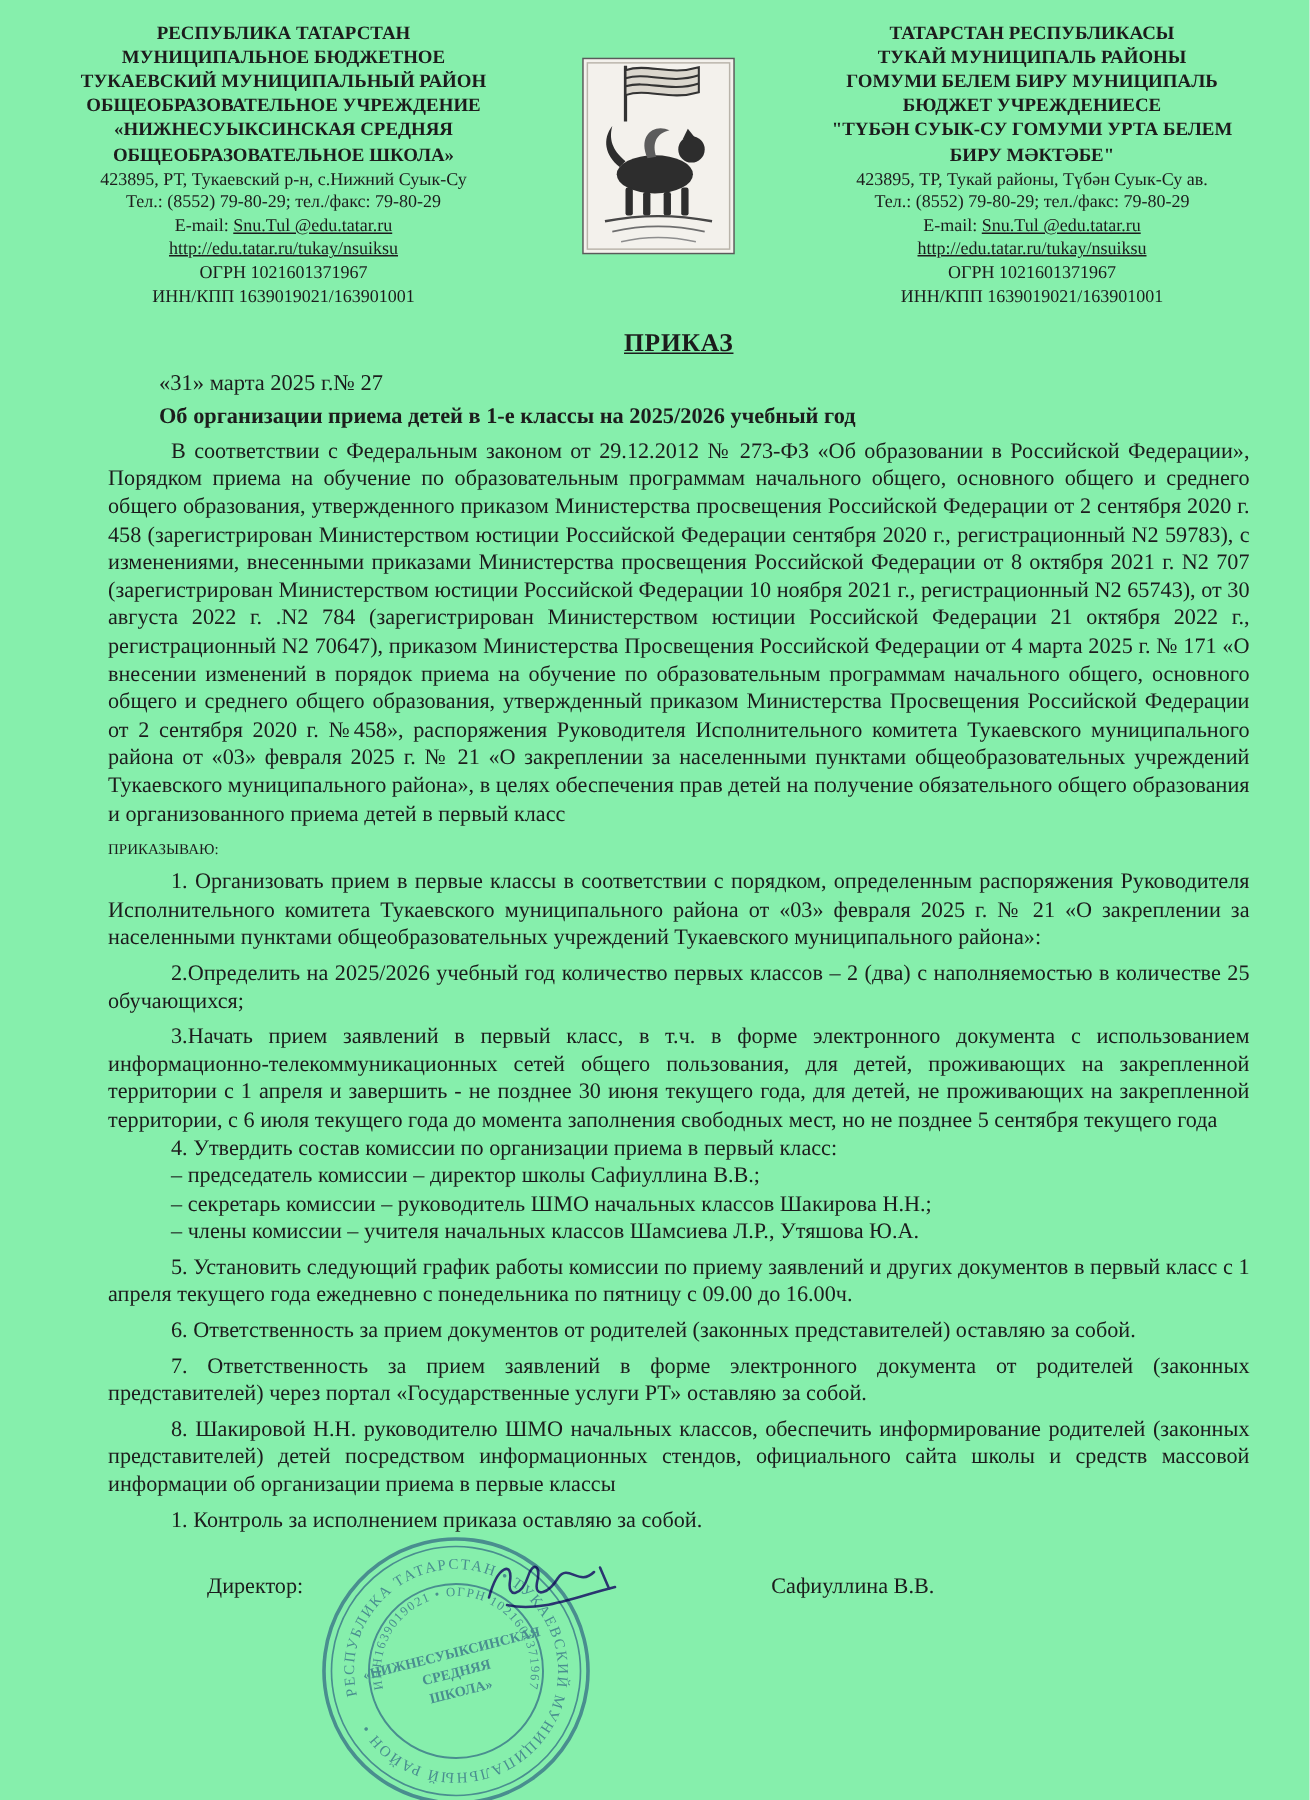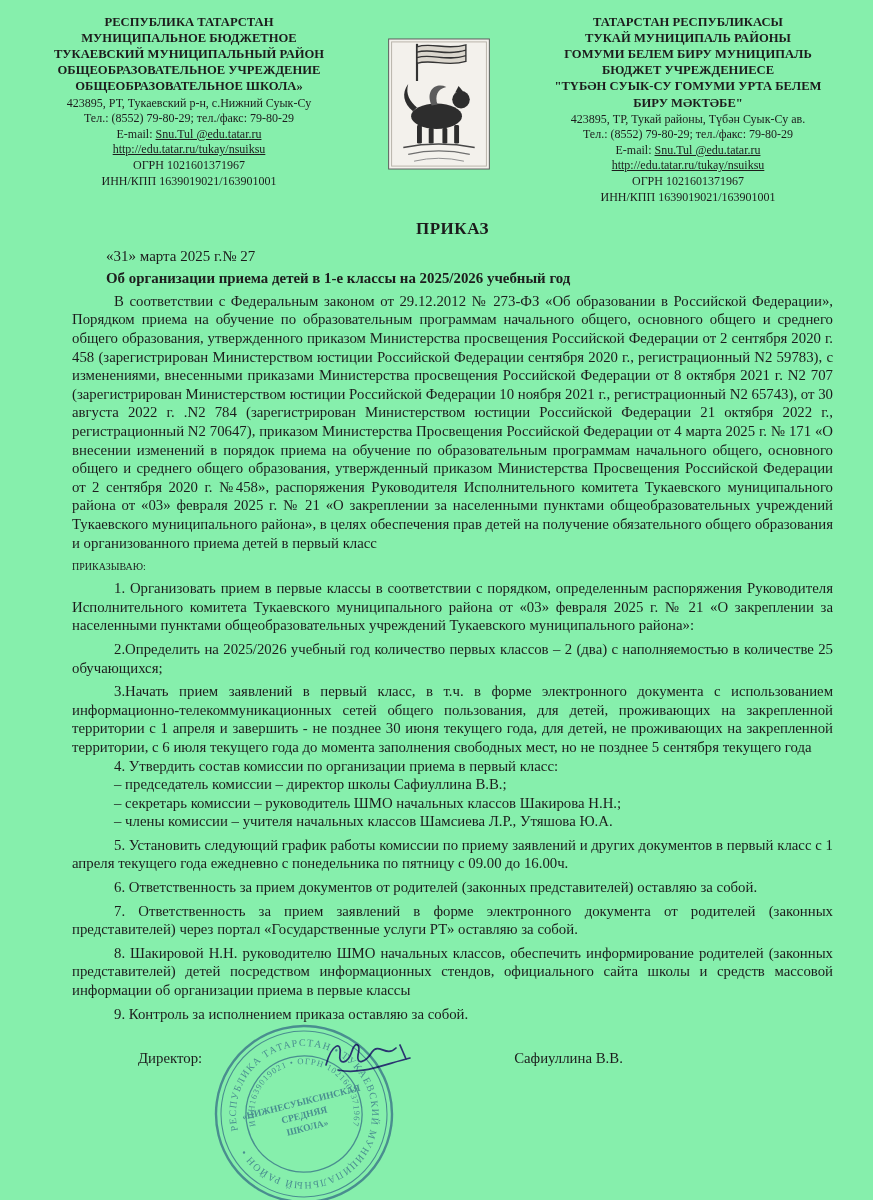--- a/index.html
+++ b/index.html
@@ -15,21 +15,21 @@
   
   .letterhead{display:flex;justify-content:space-between;padding:14px 26px 0 30px;}
   .lh-col{width:318px;text-align:center;}
   .org div{font-weight:bold;font-size:12.6px;line-height:1.28;}
   .contact{font-size:12px;line-height:1.3;margin-top:1px;}
   .u{text-decoration:underline;}
   .emblem-box{width:118px;display:flex;justify-content:center;align-items:flex-start;padding-top:24px;}
   .emblem-box svg{width:104px;height:132px;}
   
   .content{padding:0 40px 0 72px;}
-  .order-title{font-size:17px;font-weight:bold;text-align:center;margin:14px 0 0 0;letter-spacing:.5px;}
+  .order-title{font-size:17px;font-weight:bold;text-align:center;margin:14px 0 0 0;letter-spacing:.5px;text-decoration:underline;}
   .date-row{display:flex;padding-left:34px;padding-right:118px;margin:9px 0 2px 0;font-size:15px;}
   .subject{font-weight:bold;margin:4px 0 4px 0;padding-left:34px;font-size:14.9px;line-height:1.25;}
   .content p.tx{margin:0;text-align:justify;font-size:14.8px;line-height:18.6px;}
   .indent{text-indent:42px;}
   .resolve{text-align:left;font-weight:normal;font-size:10px;margin:9px 0 7px 0;}
   .gap{margin-top:5px !important;}
   
   .sig-row{display:flex;align-items:center;margin-top:12px;font-size:14.8px;}
   .sig-role{margin-left:66px;}
   .sig-scribble{margin-left:118px;}
@@ -49,20 +49,21 @@
 <div class="page">
 
   <header class="letterhead">
 
     <div class="lh-col">
       <div class="org">
         <div>РЕСПУБЛИКА ТАТАРСТАН</div>
         <div>МУНИЦИПАЛЬНОЕ БЮДЖЕТНОЕ</div>
         <div>ТУКАЕВСКИЙ МУНИЦИПАЛЬНЫЙ РАЙОН</div>
         <div>ОБЩЕОБРАЗОВАТЕЛЬНОЕ УЧРЕЖДЕНИЕ</div>
+        <div>«НИЖНЕСУЫКСИНСКАЯ СРЕДНЯЯ</div>
         <div>ОБЩЕОБРАЗОВАТЕЛЬНОЕ ШКОЛА»</div>
       </div>
       <div class="contact">
         <div>423895, РТ, Тукаевский р-н, с.Нижний Суык-Су</div>
         <div>Тел.: (8552) 79-80-29; тел./факс: 79-80-29</div>
         <div><span>E-mail: </span><span class="u">Snu.Tul @edu.tatar.ru</span></div>
         <div class="u">http://edu.tatar.ru/tukay/nsuiksu</div>
         <div>ОГРН 1021601371967</div>
         <div>ИНН/КПП 1639019021/163901001</div>
       </div>
@@ -137,21 +138,21 @@
     <p class="tx indent gap">2.Определить на 2025/2026 учебный год количество первых классов – 2 (два) с наполняемостью в количестве 25 обучающихся;</p>
     <p class="tx indent gap">3.Начать прием заявлений в первый класс, в т.ч. в форме электронного документа с использованием информационно-телекоммуникационных сетей общего пользования, для детей, проживающих на закрепленной территории с 1 апреля и завершить - не позднее 30 июня текущего года, для детей, не проживающих на закрепленной территории, с 6 июля текущего года до момента заполнения свободных мест, но не позднее 5 сентября текущего года</p>
     <p class="tx indent">4. Утвердить состав комиссии по организации приема в первый класс:</p>
     <p class="tx indent">– председатель комиссии – директор школы Сафиуллина В.В.;</p>
     <p class="tx indent">– секретарь комиссии – руководитель ШМО начальных классов Шакирова Н.Н.;</p>
     <p class="tx indent">– члены комиссии – учителя начальных классов Шамсиева Л.Р., Утяшова Ю.А.</p>
     <p class="tx indent gap">5. Установить следующий график работы комиссии по приему заявлений и других документов в первый класс с 1 апреля текущего года ежедневно с понедельника по пятницу с 09.00 до 16.00ч.</p>
     <p class="tx indent gap">6. Ответственность за прием документов от родителей (законных представителей) оставляю за собой.</p>
     <p class="tx indent gap">7. Ответственность за прием заявлений в форме электронного документа от родителей (законных представителей) через портал «Государственные услуги РТ» оставляю за собой.</p>
     <p class="tx indent gap">8. Шакировой Н.Н. руководителю ШМО начальных классов, обеспечить информирование родителей (законных представителей) детей посредством информационных стендов, официального сайта школы и средств массовой информации об организации приема в первые классы</p>
-    <p class="tx indent gap">9. Контроль за исполнением приказа оставляю за собой.</p>
+    <p class="tx indent gap">1. Контроль за исполнением приказа оставляю за собой.</p>
 
     <div class="sig-row">
       <span class="sig-role">Директор:</span>
       <span class="sig-scribble">
         <svg viewBox="0 0 96 42" aria-hidden="true">
           <g fill="none" stroke="#2a3470" stroke-width="1.7" stroke-linecap="round">
             <path d="M6 30 C12 8 22 6 20 19 C18 31 28 29 32 16 C35 6 41 8 38 20 C36 31 46 27 52 17 C59 7 66 23 76 13"></path>
             <path d="M18 35 C40 40 62 30 90 23"></path>
             <path d="M80 10 l6 14"></path>
           </g>

